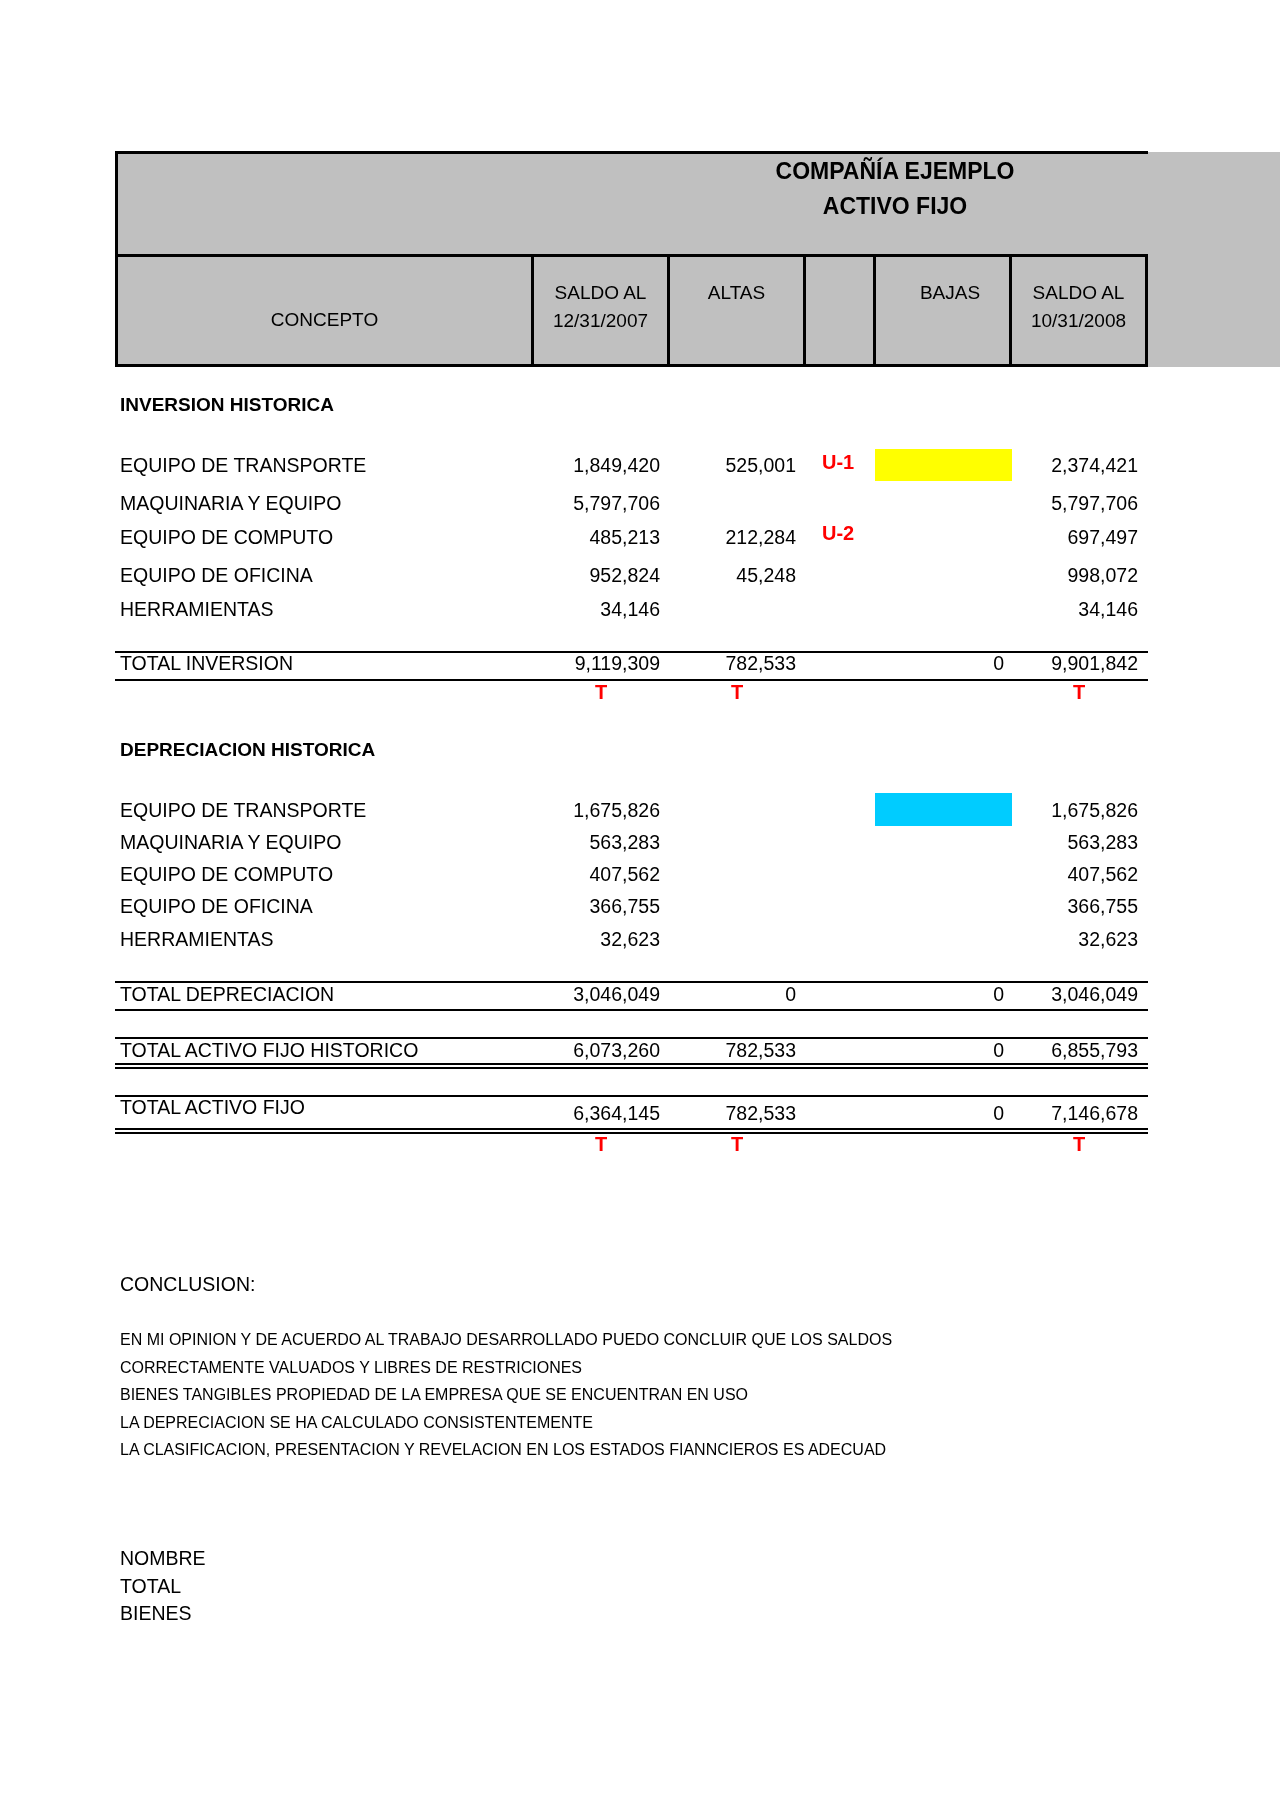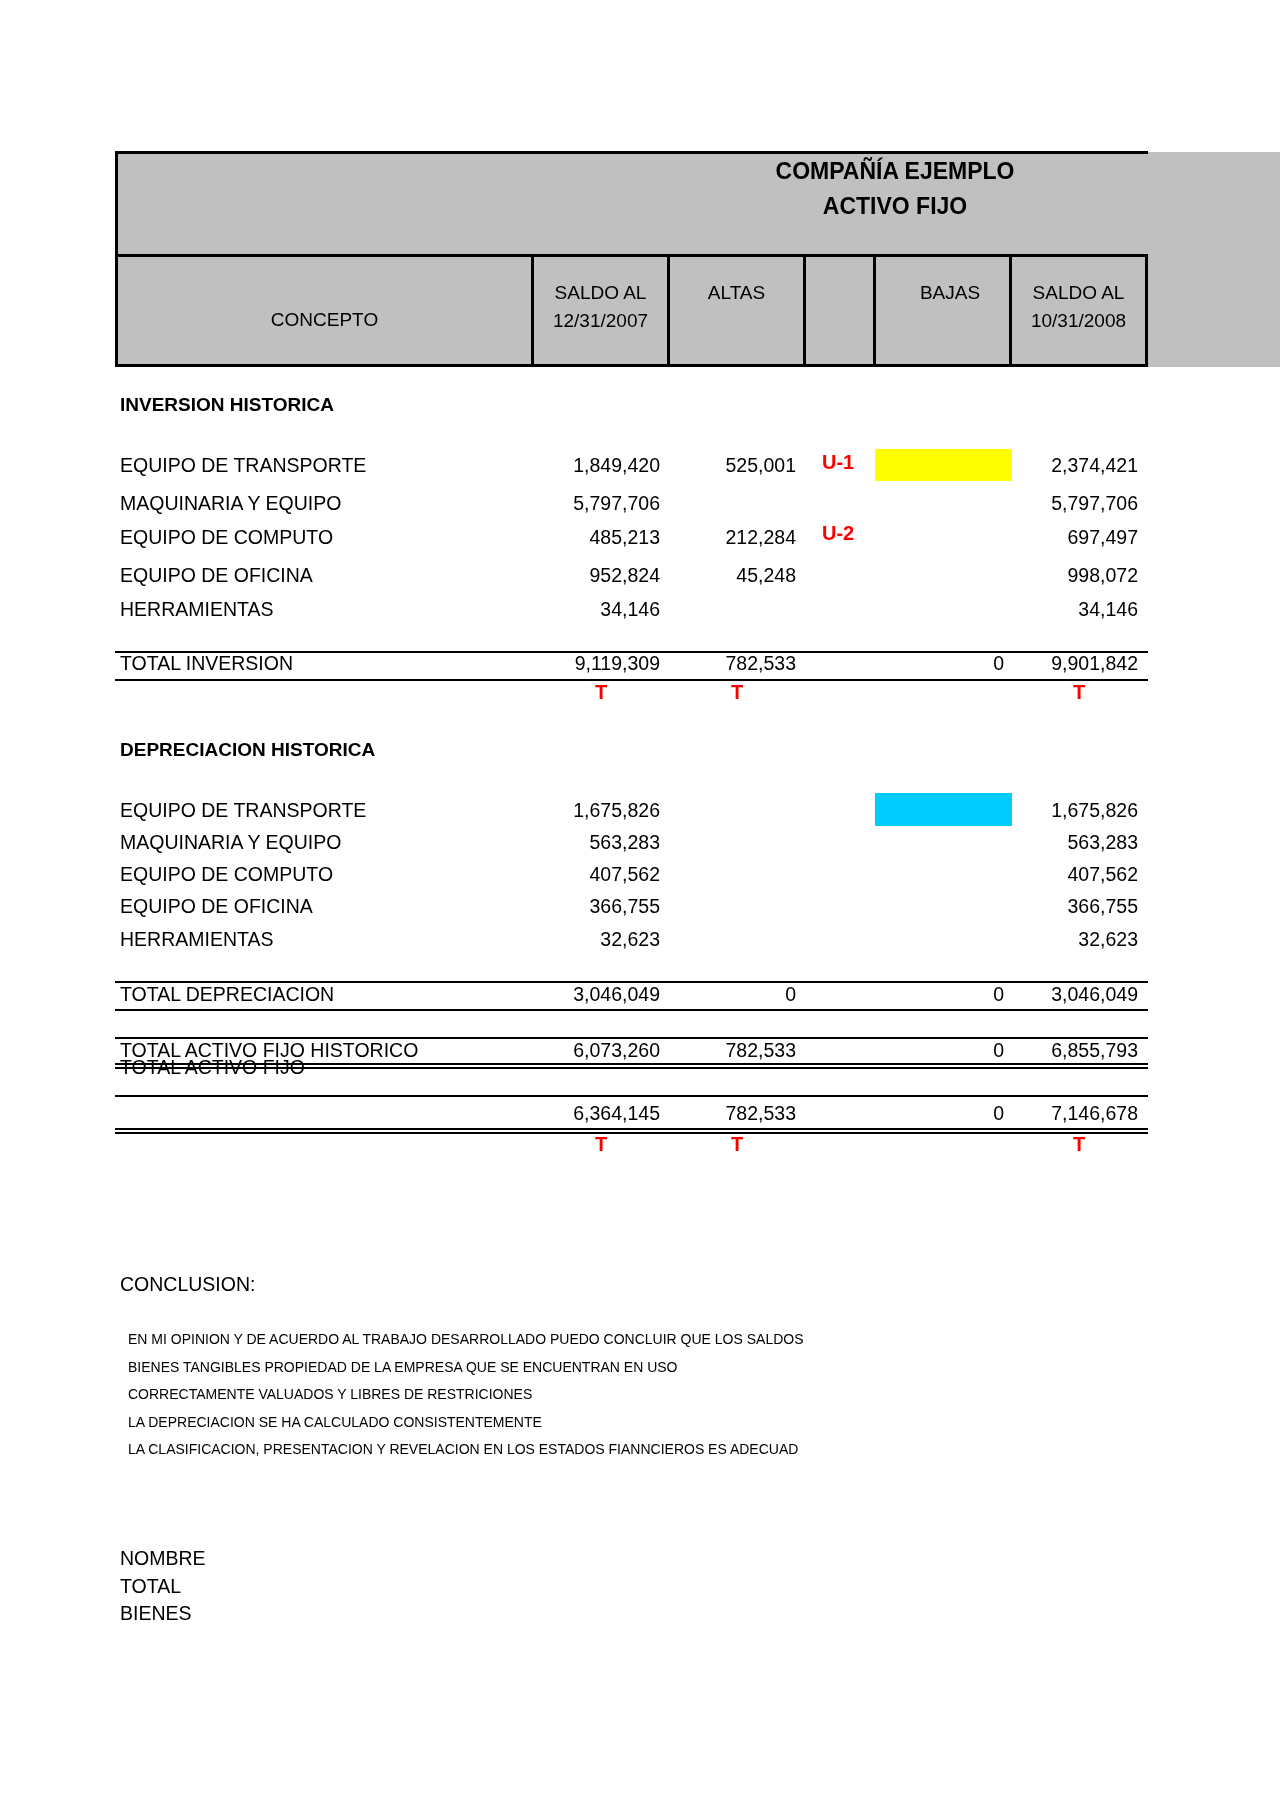--- a/index.html
+++ b/index.html
@@ -20,21 +20,21 @@
   .num { position: absolute; font-size: 19.5px; text-align: right; white-space: nowrap; }
   .c1 { left: 540px; width: 120px; }
   .c2 { left: 676px; width: 120px; }
   .c4 { left: 880px; width: 124px; }
   .c5 { left: 1016px; width: 122px; }
   .mark { position: absolute; color: #ff0000; font-weight: bold; font-size: 20px; }
   .tick { position: absolute; color: #ff0000; font-weight: bold; font-size: 20px; width: 30px; text-align: center; }
   .hline { position: absolute; left: 115px; width: 1033px; height: 2px; background: #000; }
   .hline.thin { height: 1.5px; }
   .swatch { position: absolute; left: 875px; width: 137px; }
-  .concl { position: absolute; left: 128px; width: 1028px; font-size: 14px; line-height: 27.5px;
+  .concl { position: absolute; left: 120px; width: 1028px; font-size: 16px; line-height: 27.5px;
            overflow: hidden; white-space: nowrap; }
   .concl div { height: 27.5px; }
   .sig { position: absolute; left: 120px; font-size: 19.5px; line-height: 27.5px; }
 </style>
 </head>
 <body>
 
 <div class="gray-band"></div>
 <div class="header-box"></div>
 <div class="title-block">
@@ -137,36 +137,36 @@
 <div class="hline" style="top:1037px;"></div>
 <div class="row-label" style="top:1039px;">TOTAL ACTIVO FIJO HISTORICO</div>
 <div class="num c1" style="top:1039px;">6,073,260</div>
 <div class="num c2" style="top:1039px;">782,533</div>
 <div class="num c4" style="top:1039px;">0</div>
 <div class="num c5" style="top:1039px;">6,855,793</div>
 <div class="hline thin" style="top:1063px;"></div>
 <div class="hline thin" style="top:1067px;"></div>
 
 <div class="hline" style="top:1095px;"></div>
-<div class="row-label" style="top:1056px;">TOTAL ACTIVO FIJO</div>
+<div class="row-label" style="top:1096px;">TOTAL ACTIVO FIJO</div>
 <div class="num c1" style="top:1102px;">6,364,145</div>
 <div class="num c2" style="top:1102px;">782,533</div>
 <div class="num c4" style="top:1102px;">0</div>
 <div class="num c5" style="top:1102px;">7,146,678</div>
 <div class="hline thin" style="top:1128px;"></div>
 <div class="hline thin" style="top:1132px;"></div>
 <div class="tick" style="left:586px; top:1133px;">T</div>
 <div class="tick" style="left:722px; top:1133px;">T</div>
 <div class="tick" style="left:1064px; top:1133px;">T</div>
 
 <div class="sig" style="top:1271px;">CONCLUSION:</div>
 <div class="concl" style="top:1326px;">
   <div>EN MI OPINION Y DE ACUERDO AL TRABAJO DESARROLLADO PUEDO CONCLUIR QUE LOS SALDOS</div>
+  <div>CORRECTAMENTE VALUADOS Y LIBRES DE RESTRICIONES</div>
   <div>BIENES TANGIBLES PROPIEDAD DE LA EMPRESA  QUE SE ENCUENTRAN EN USO</div>
-  <div>CORRECTAMENTE VALUADOS Y LIBRES DE RESTRICIONES</div>
   <div>LA DEPRECIACION SE HA CALCULADO CONSISTENTEMENTE</div>
   <div>LA CLASIFICACION, PRESENTACION Y REVELACION EN LOS ESTADOS FIANNCIEROS ES ADECUAD</div>
 </div>
 
 <div class="sig" style="top:1545px;">
   <div>NOMBRE</div>
   <div>TOTAL</div>
   <div>BIENES</div>
 </div>
 

